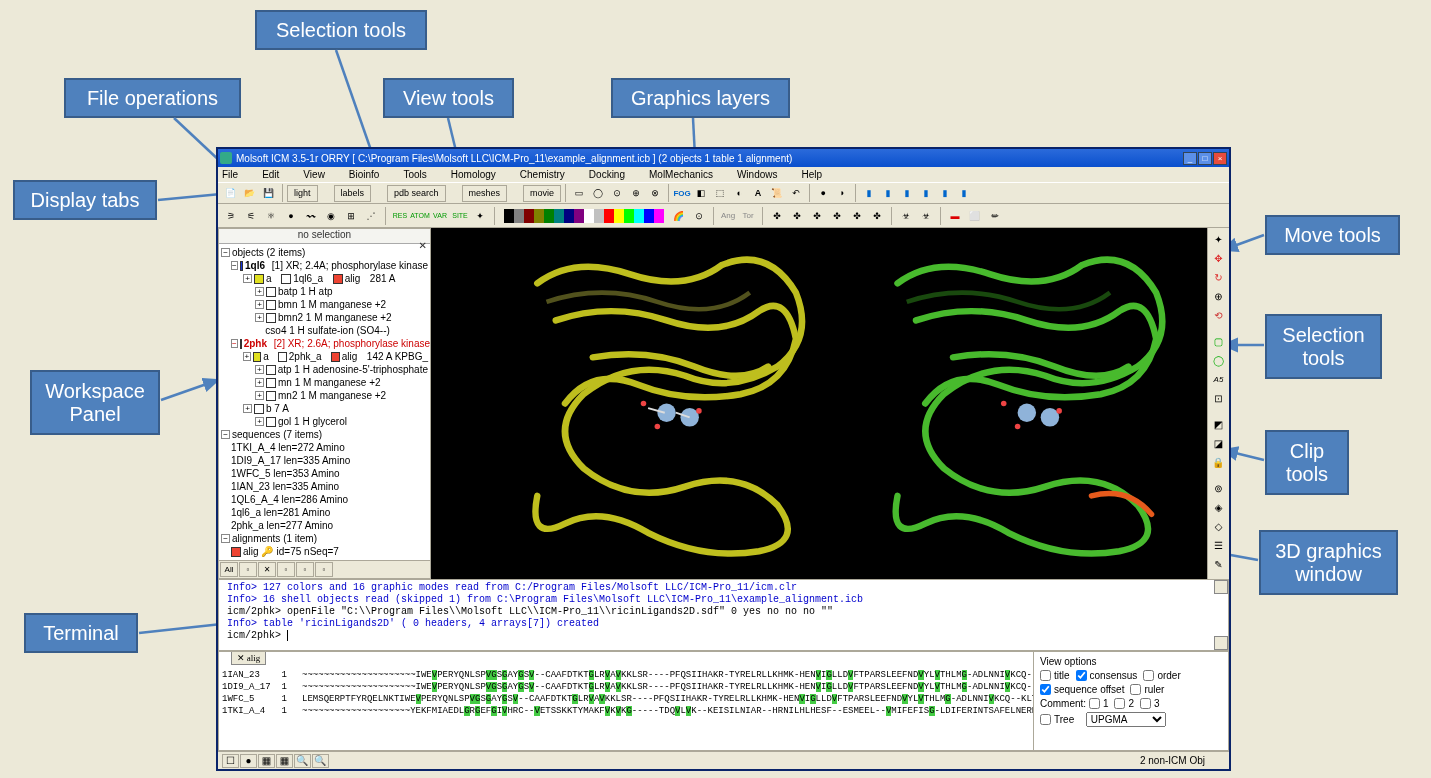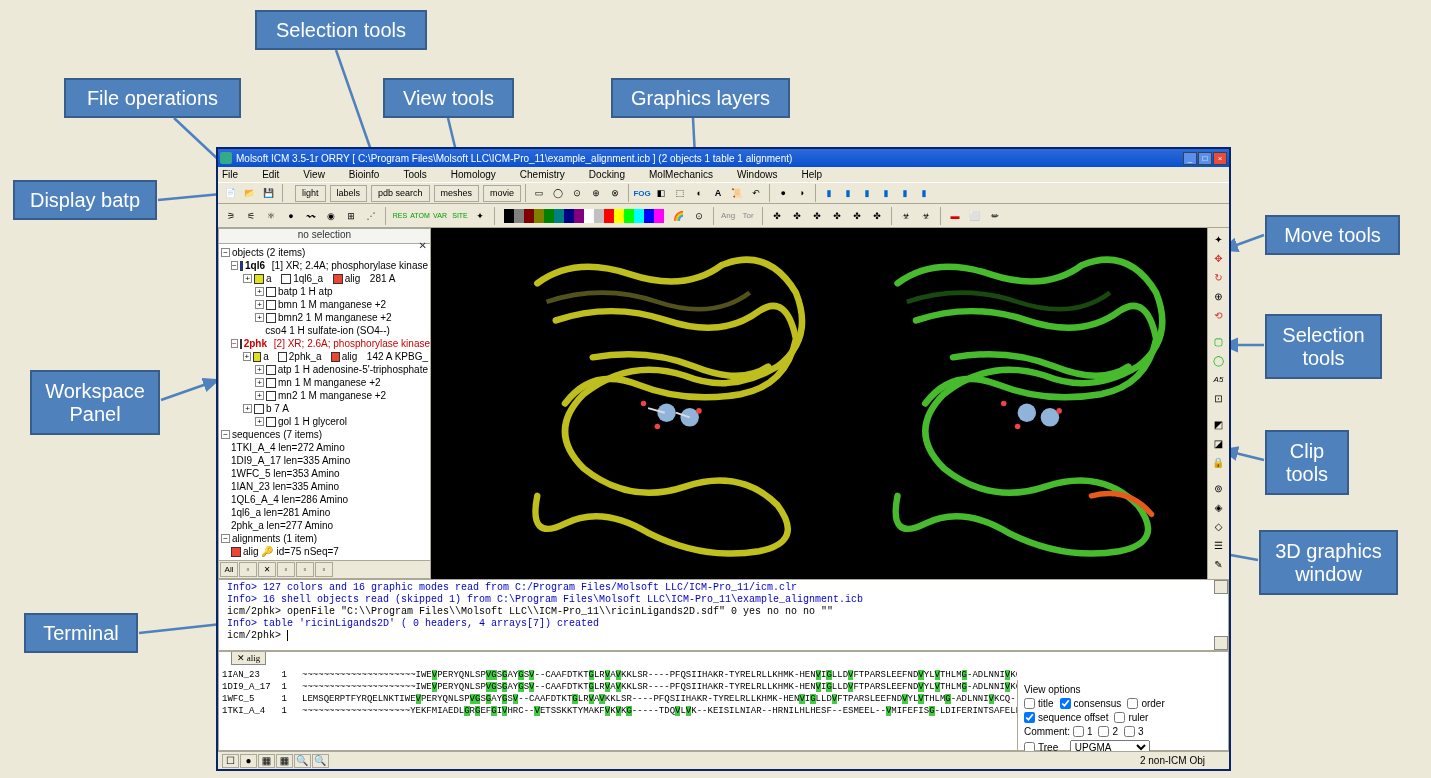--- a/index.html
+++ b/index.html
@@ -13,21 +13,21 @@
 .titlebar { background: linear-gradient(#2b6bdb,#0a4fcd); height: 18px; color: #fff; display: flex; align-items: center; padding: 0 2px; font-size: 10px; }
 .titlebar .icon { width: 12px; height: 12px; background: #3a8; border-radius: 2px; margin-right: 4px; }
 .titlebar .winbtns { margin-left: auto; display: flex; gap: 1px; }
 .titlebar .winbtn { width: 14px; height: 13px; background: #5b8fe8; border: 1px solid #345; display: flex; align-items: center; justify-content: center; font-size: 8px; color: #fff; }
 .titlebar .winbtn.close { background: #e74c3c; }
 .menubar { height: 15px; background: #ece9d8; display: flex; align-items: center; padding: 0 4px; font-size: 10px; gap: 24px; }
 .menubar span { cursor: default; }
 .toolbar1 { height: 22px; background: #ece9d8; border-top: 1px solid #fff; border-bottom: 1px solid #aca899; display: flex; align-items: center; padding: 0 4px; gap: 1px; }
 .tbtn { width: 18px; height: 18px; border: 1px solid transparent; display: flex; align-items: center; justify-content: center; font-size: 9px; background: #ece9d8; }
 .tabbtn { height: 17px; padding: 0 6px; background: #ece9d8; border: 1px solid #aca899; font-size: 9px; display: flex; align-items: center; }
-.tabstrip { display: flex; height: 17px; gap: 4px; margin-left: 8px; }
+.tabstrip { display: flex; height: 17px; gap: 16px; margin-left: 0; }
 .toolbar2 { height: 24px; background: #ece9d8; border-bottom: 1px solid #aca899; display: flex; align-items: center; padding: 0 4px; gap: 2px; }
 .colorstrip { display: flex; height: 14px; margin: 0 4px; }
 .colorstrip div { width: 10px; height: 14px; }
 .sep { width: 1px; height: 18px; background: #aca899; margin: 0 3px; }
 
 .main-area { flex: 1; display: flex; min-height: 0; }
 .workspace { width: 213px; background: #fff; border: 1px solid #aca899; display: flex; flex-direction: column; font-size: 10px; }
 .wsheader { height: 15px; border-bottom: 1px solid #aaa; padding: 0 3px; display: flex; align-items: center; color: #333; background: #f4f4f0; flex-direction: column; }
 .tree { flex: 1; overflow: auto; padding: 2px; line-height: 13px; }
 .tree .item { white-space: nowrap; display: flex; align-items: center; gap: 2px; }
@@ -48,41 +48,41 @@
 .terminal .tline.blue { color: #0000cc; }
 .terminal .scrup { position: absolute; right: 0; top: 0; width: 14px; height: 14px; background: #ece9d8; border: 1px solid #888; }
 .terminal .scrdn { position: absolute; right: 0; bottom: 0; width: 14px; height: 14px; background: #ece9d8; border: 1px solid #888; }
 
 .alignment { flex: 1; display: flex; border: 1px solid #aca899; background: #fff; min-height: 0; }
 .align-body { flex: 1; font-family: 'Courier New', monospace; font-size: 9px; overflow: hidden; padding: 3px; line-height: 12px; position: relative; }
 .align-body .tab { position: absolute; top: -1px; left: 12px; border: 1px solid #888; padding: 0 5px; background: #ece9d8; font-family: Tahoma; font-size: 9px; }
 .align-body .row { display: flex; white-space: pre; }
 .align-body .row .nm { width: 80px; flex: none; }
 .align-body .seq span.g { background: #4c4; }
-.view-opts { width: 211px; border-left: 1px solid #aca899; padding: 4px 6px; font-size: 10px; margin-top: 28px; }
+.view-opts { width: 195px; border-left: 1px solid #aca899; padding: 4px 6px; font-size: 10px; }
 .view-opts .hdr { font-size: 10px; margin-bottom: 3px; }
 .view-opts label { display: inline-flex; align-items: center; gap: 3px; margin-right: 6px; font-size: 10px; }
 .view-opts .row { margin-bottom: 3px; display: flex; align-items: center; flex-wrap: wrap; }
 .view-opts input[type=checkbox] { width: 11px; height: 11px; }
 .view-opts select { font-size: 10px; width: 80px; }
 
 .bottom-area { height: 172px; display: flex; flex-direction: column; }
 .statusbar { height: 18px; background: #ece9d8; border-top: 1px solid #aca899; display: flex; align-items: center; padding: 0 4px; font-size: 10px; }
 .statusbar .sbicons { display: flex; gap: 1px; }
 .statusbar .sbicons div { width: 17px; height: 14px; border: 1px solid #aca899; display: flex; align-items: center; justify-content: center; }
 .statusbar .status-text { margin-left: auto; margin-right: 20px; }
 </style>
 </head>
 <body>
 
 <div class="callout" style="left:64px;top:78px;width:177px;height:40px">File operations</div>
 <div class="callout" style="left:255px;top:10px;width:172px;height:40px">Selection tools</div>
 <div class="callout" style="left:383px;top:78px;width:131px;height:40px">View tools</div>
 <div class="callout" style="left:611px;top:78px;width:179px;height:40px">Graphics layers</div>
-<div class="callout" style="left:13px;top:180px;width:144px;height:40px">Display batp</div>
+<div class="callout" style="left:13px;top:180px;width:144px;height:40px">Display tabs</div>
 <div class="callout" style="left:30px;top:370px;width:130px;height:65px;white-space:pre-line">Workspace
 Panel</div>
 <div class="callout" style="left:24px;top:613px;width:114px;height:40px">Terminal</div>
 <div class="callout" style="left:1265px;top:215px;width:135px;height:40px">Move tools</div>
 <div class="callout" style="left:1265px;top:314px;width:117px;height:65px;white-space:pre-line">Selection
 tools</div>
 <div class="callout" style="left:1265px;top:430px;width:84px;height:65px;white-space:pre-line">Clip
 tools</div>
 <div class="callout" style="left:1259px;top:530px;width:139px;height:65px;white-space:pre-line">3D graphics
 window</div>

